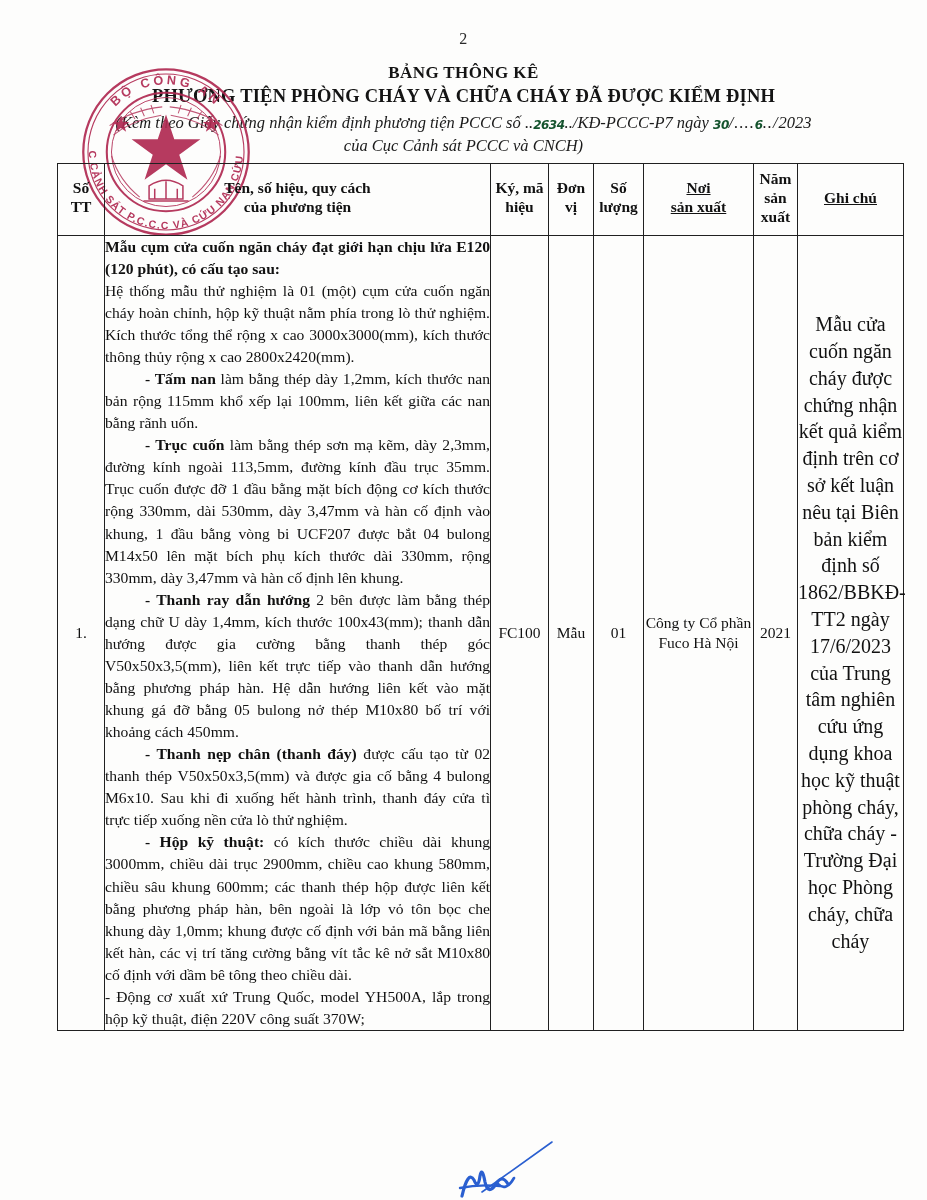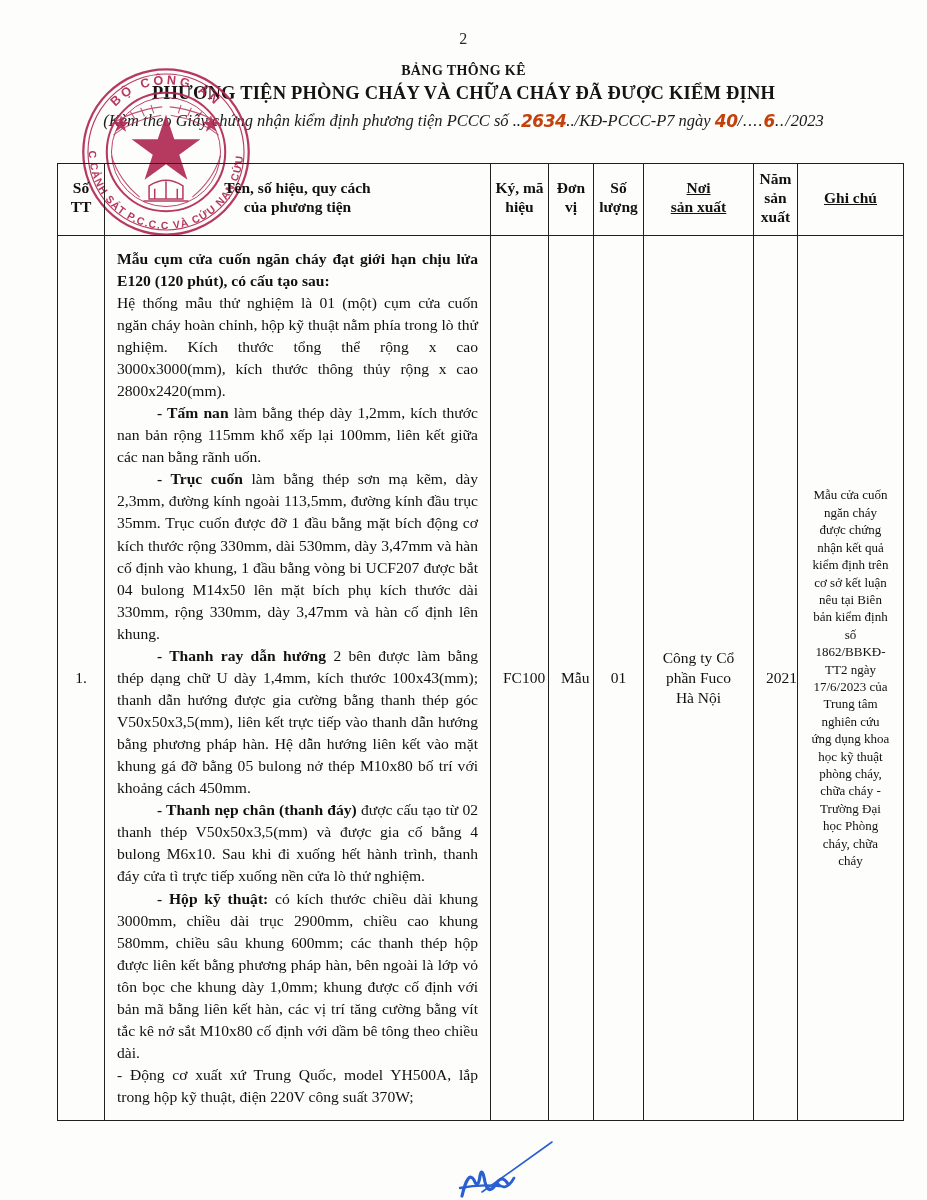--- a/index.html
+++ b/index.html
@@ -31,21 +31,21 @@
 
   
   .title-block {
     position: absolute;
     top: 62px;
     left: 0;
     width: 927px;
     text-align: center;
   }
   .doc-title-1 {
-    font-size: 14px;
+    font-size: 17px;
     font-weight: bold;
     letter-spacing: 0.4px;
     line-height: 1.25;
     color: #141414;
   }
   .doc-title-2 {
     font-size: 18.5px;
     font-weight: bold;
     letter-spacing: 0.2px;
     line-height: 1.25;
@@ -60,24 +60,24 @@
     color: #1a1a1a;
   }
   .doc-subtitle-2 {
     font-size: 16.5px;
     font-style: italic;
     line-height: 1.35;
     color: #1a1a1a;
   }
   .hand {
     font-family: "DejaVu Sans", sans-serif;
-    color: #c2410c;
+    color: #14532d;
     font-style: italic;
     font-weight: bold;
-    font-size: 17px;
+    font-size: 12px;
     letter-spacing: -0.5px;
     position: relative;
     top: 1px;
   }
   .dotfill { letter-spacing: 1px; }
 
   
   .seal {
     position: absolute;
     left: 72px;
@@ -103,21 +103,21 @@
     position: absolute;
     left: 57px;
     top: 163px;
     width: 794px;
     border-collapse: collapse;
     table-layout: fixed;
   }
   .tbl td, .tbl th {
     border: 1px solid #202020;
     vertical-align: middle;
-    padding: 12px;
+    padding: 0;
   }
   .tbl th {
     font-size: 15.5px;
     font-weight: bold;
     text-align: center;
     line-height: 1.22;
     padding: 6px 2px 8px 2px;
     height: 62px;
     box-sizing: border-box;
   }
@@ -139,21 +139,21 @@
     line-height: 1.3;
   }
   .cell-stt {
     text-align: center;
     font-size: 15.5px;
     vertical-align: middle;
   }
   .cell-noi { padding: 0 3px; }
   .cell-ghi {
     text-align: center;
-    font-size: 13px;
+    font-size: 20px;
     line-height: 1.34;
     vertical-align: middle;
     padding: 0 4px;
   }
 
   
   .cell-desc {
     vertical-align: top;
     padding: 6px 8px 4px 8px;
     font-size: 15.6px;
@@ -171,22 +171,23 @@
 </style>
 </head>
 <body>
 
 <div class="page-number">2</div>
 
 <div class="title-block">
   <div class="doc-title-1">BẢNG THÔNG KÊ</div>
   <div class="doc-title-2">PHƯƠNG TIỆN PHÒNG CHÁY VÀ CHỮA CHÁY ĐÃ ĐƯỢC KIỂM ĐỊNH</div>
   <div class="doc-subtitle">
-    <span>(Kèm theo Giấy chứng nhận kiểm định phương tiện PCCC số ..</span><span class="hand">2634</span><span>../KĐ-PCCC-P7 ngày </span><span class="hand">40</span><span class="dotfill">/....</span><span class="hand">6</span><span class="dotfill">../</span><span>2023</span>
+    <span>(Kèm theo Giấy chứng nhận kiểm định phương tiện PCCC số ..</span><span class="hand">2634</span><span>../KĐ-PCCC-P7 ngày </span><span class="hand">30</span><span class="dotfill">/....</span><span class="hand">6</span><span class="dotfill">../</span><span>2023</span>
   </div>
+  <div class="doc-subtitle-2">của Cục Cảnh sát PCCC và CNCH)</div>
 </div>
 
 <svg class="seal" viewBox="0 0 200 200">
   <defs>
     <path id="arcTop" d="M 28,100 A 72,72 0 0 1 172,100"></path>
     <path id="arcBottom" d="M 18,100 A 82,82 0 0 0 182,100"></path>
   </defs>
   <g stroke="#b02a52" fill="none">
     <circle cx="100" cy="100" r="88" stroke-width="2.4"></circle>
     <circle cx="100" cy="100" r="83" stroke-width="1.2"></circle>

